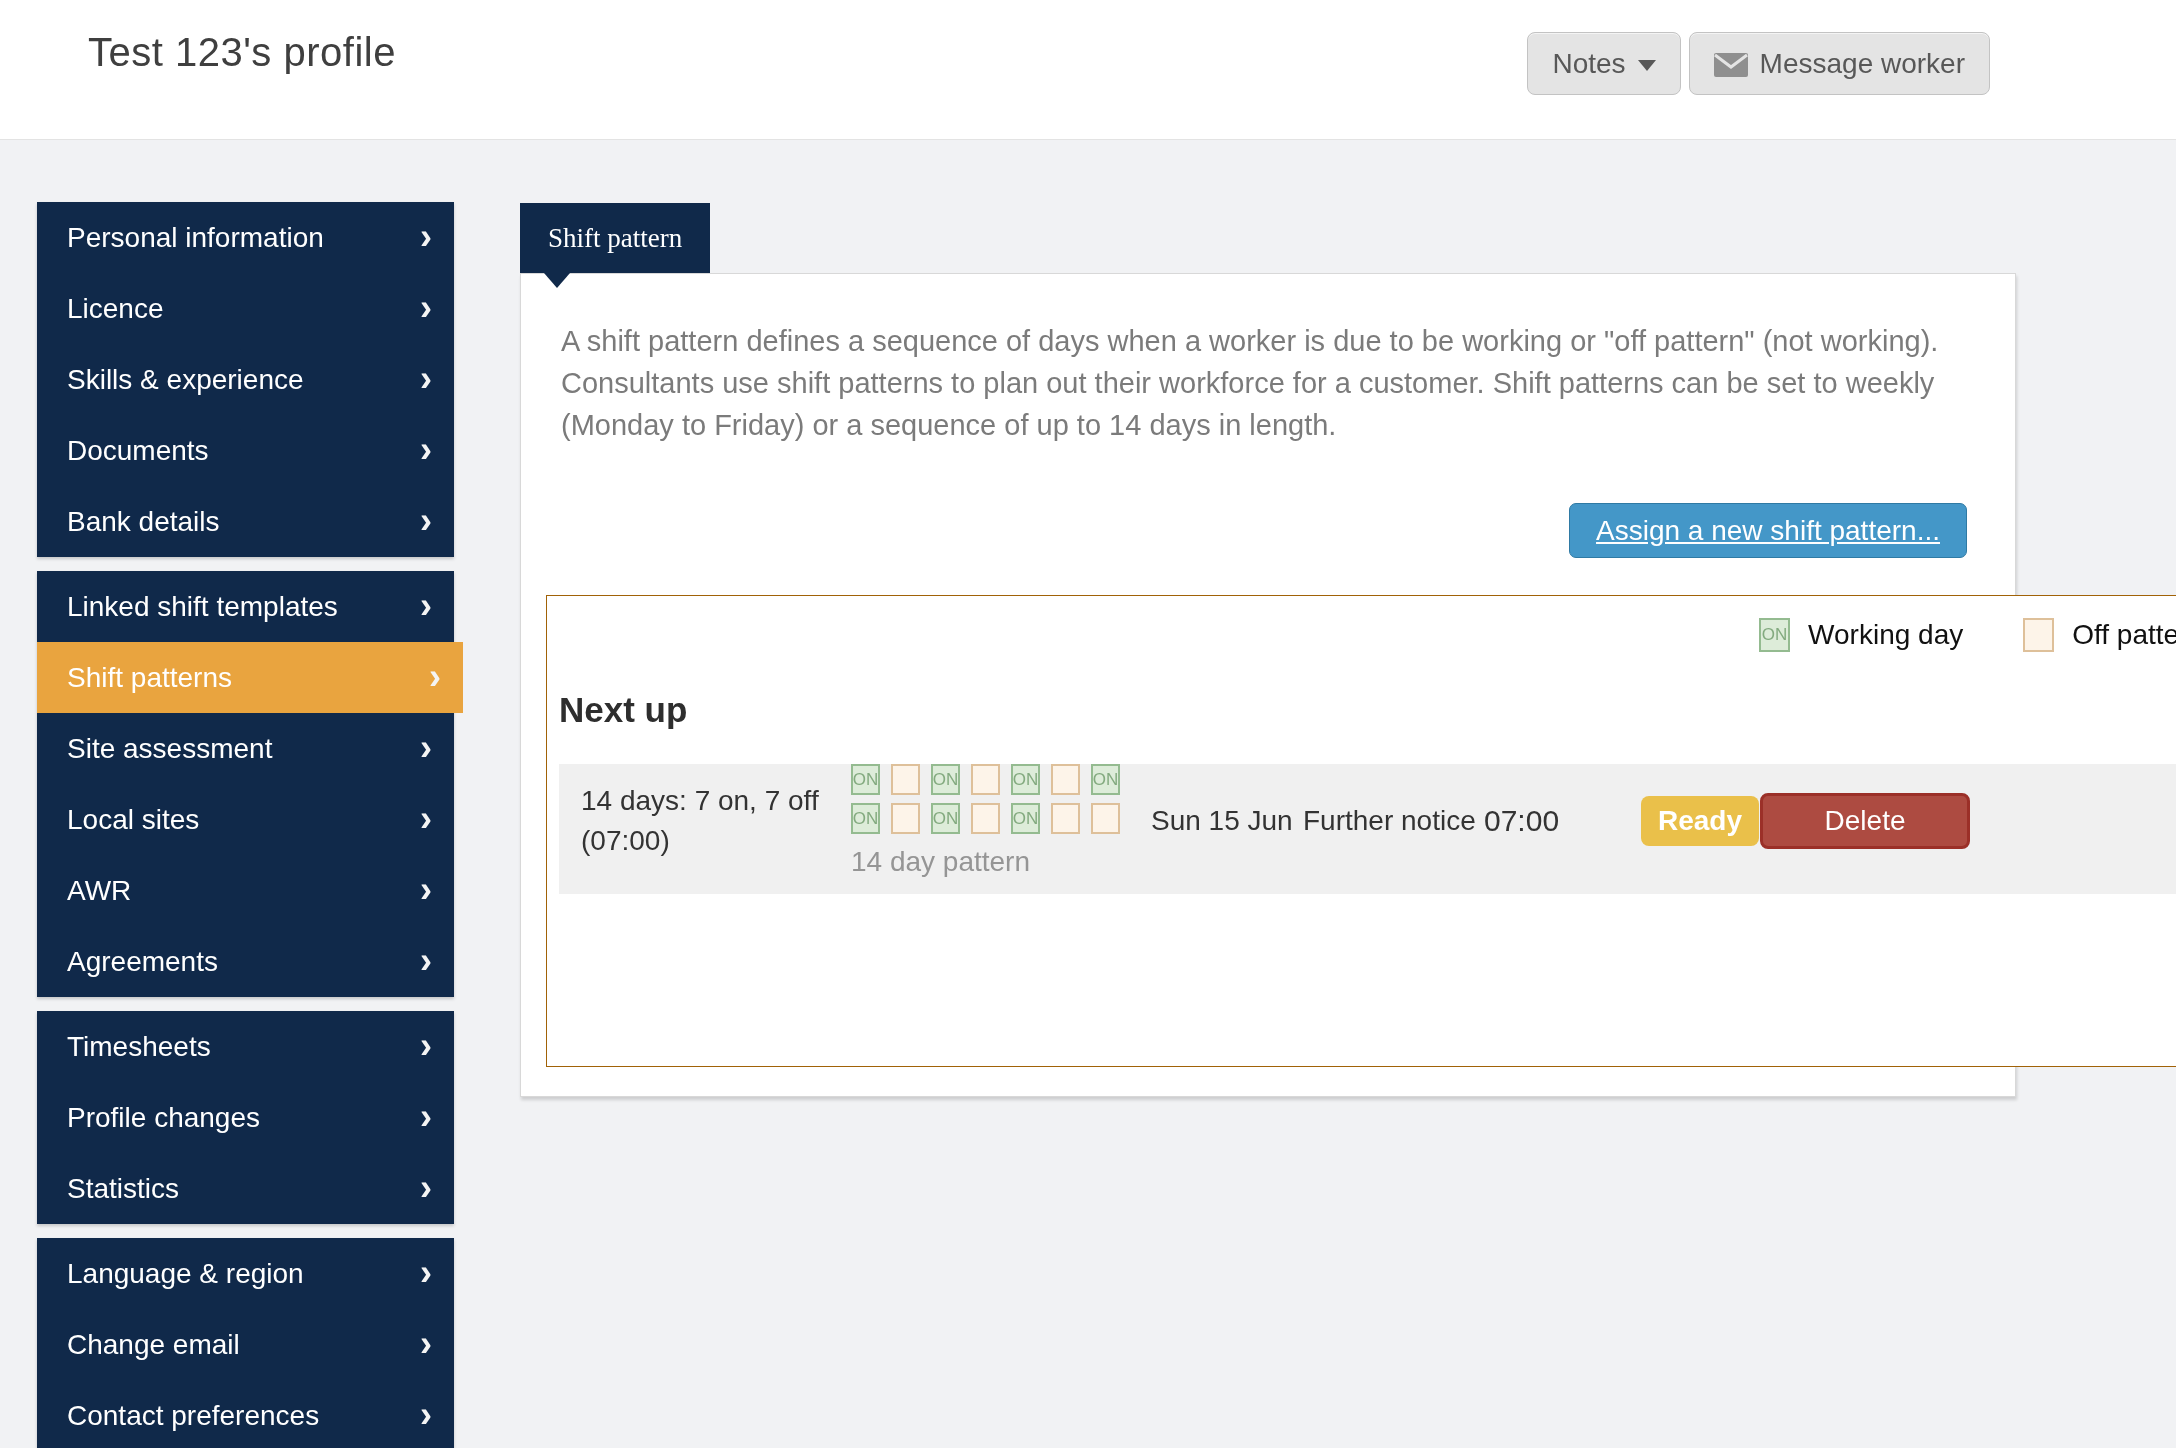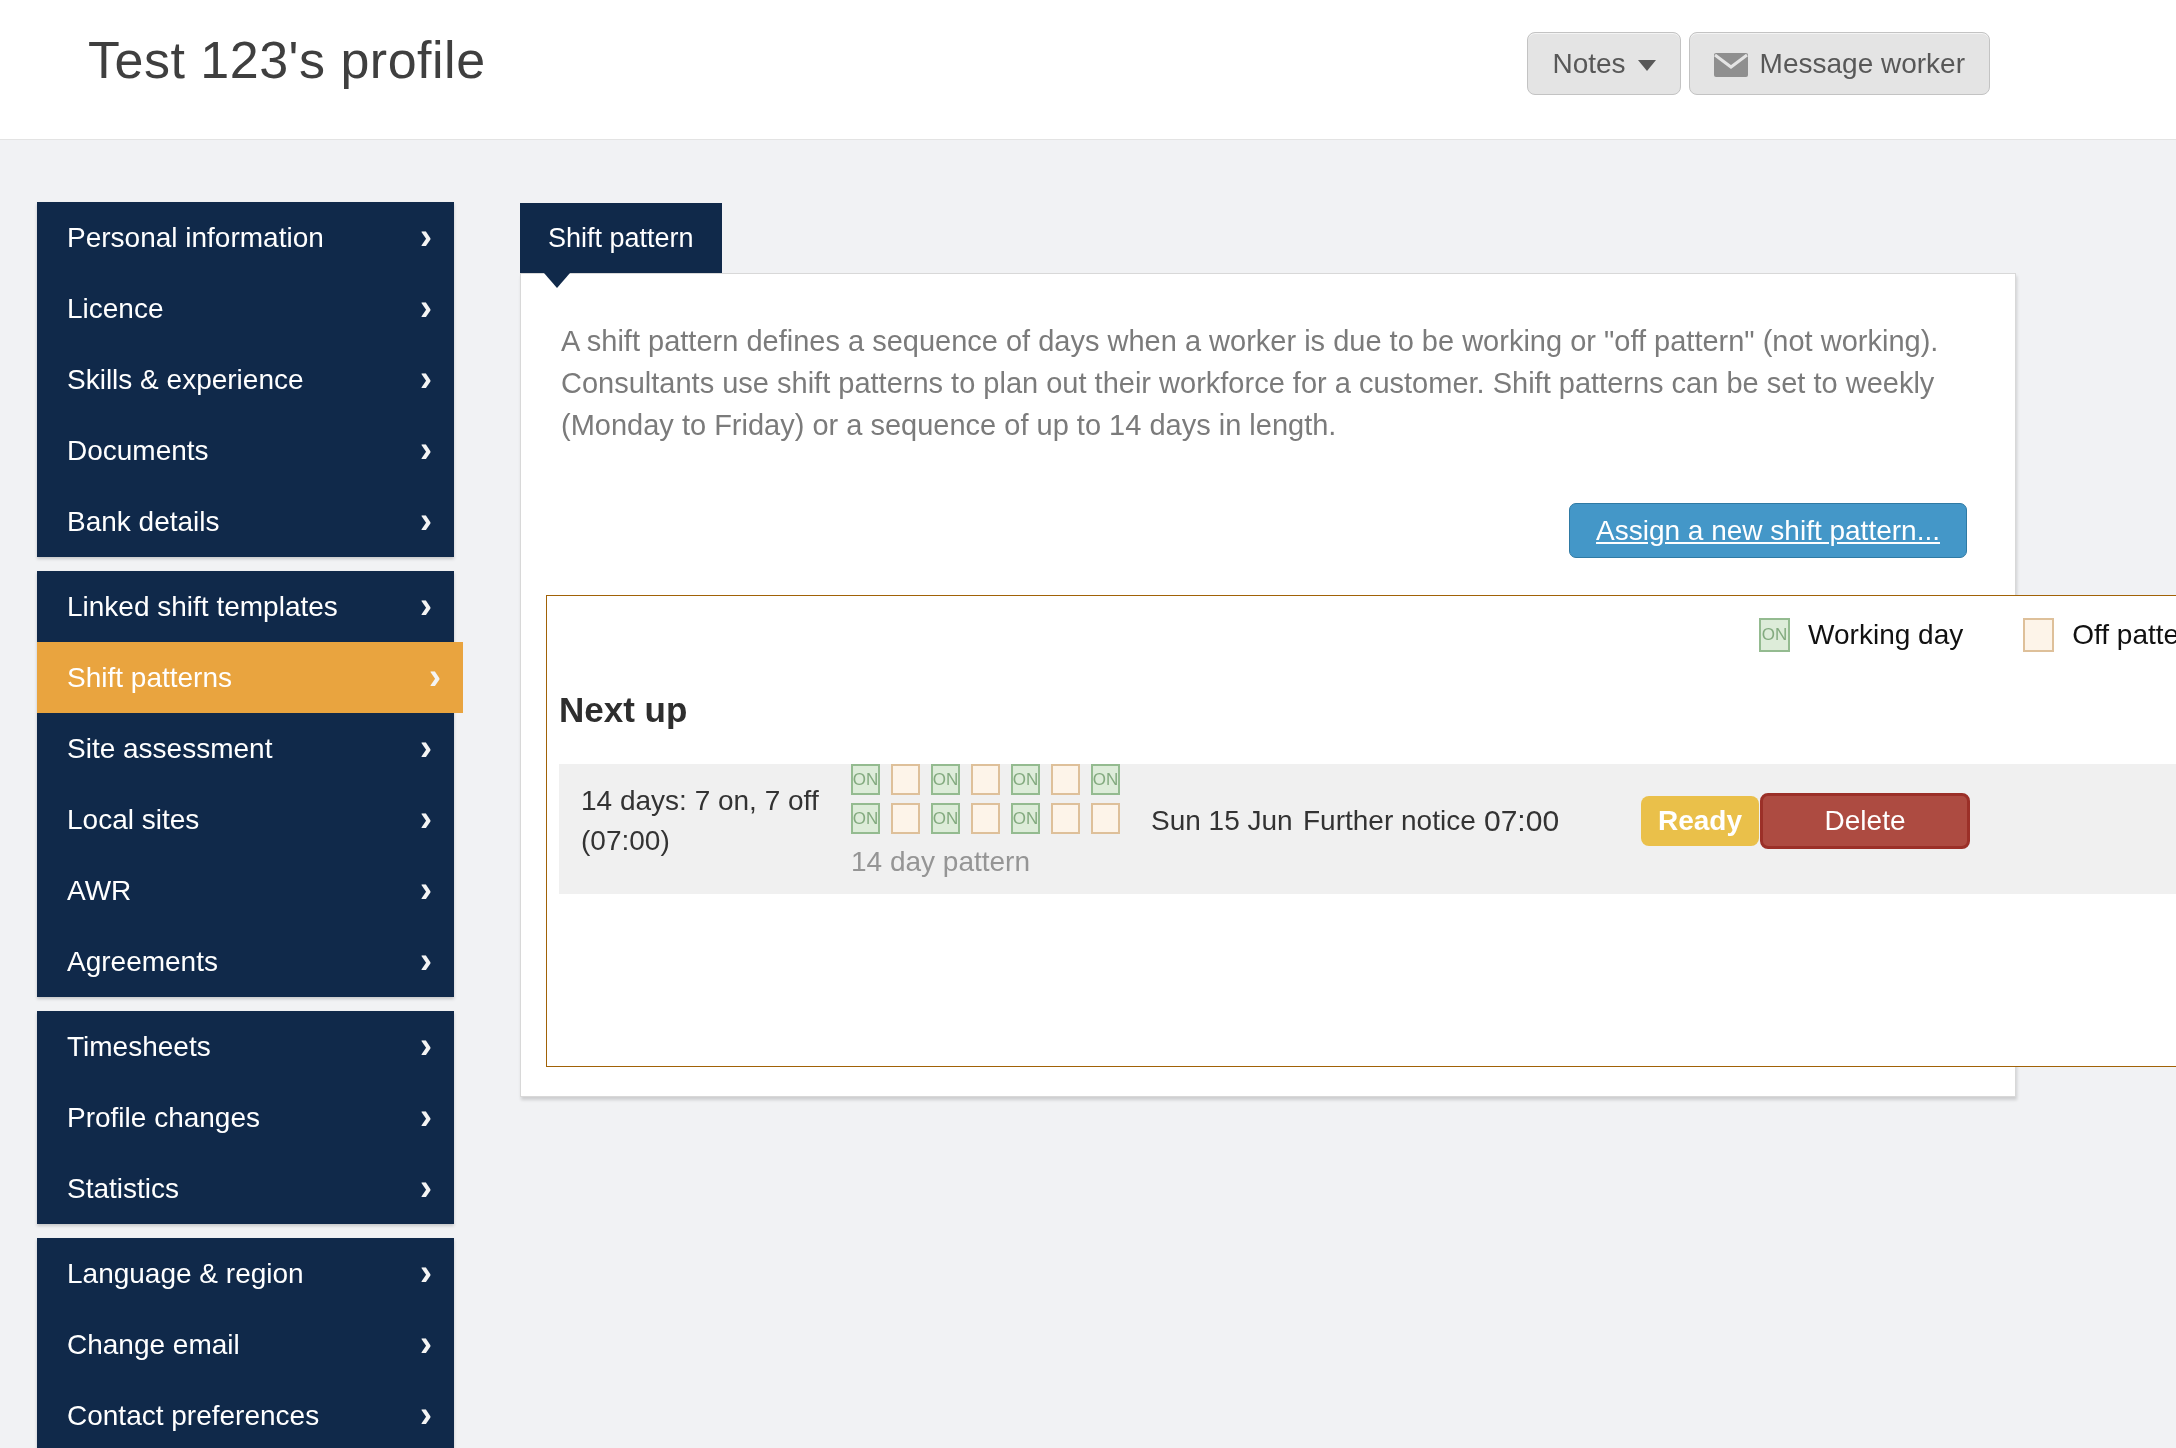--- a/index.html
+++ b/index.html
@@ -12,21 +12,21 @@
     color:#333;
   }
 
   
   .top-header {
     position:absolute; left:0; top:0; width:2176px; height:140px;
     background:#ffffff; border-bottom:1px solid #e3e3e3;
   }
   .page-title {
     position:absolute; left:88px; top:30px;
-    font-size:52px; font-weight:400; color:#3f3f3f; letter-spacing:.5px;
+    font-size:40px; font-weight:400; color:#3f3f3f; letter-spacing:.5px;
   }
   .header-buttons {
     position:absolute; right:186px; top:32px; display:flex; gap:8px;
   }
   .gray-btn {
     height:63px; display:inline-flex; align-items:center; gap:12px;
     padding:0 24px; background:#e4e4e4; border:1px solid #c3c3c3;
     border-radius:8px; font-size:28px; color:#585858; cursor:pointer;
     box-shadow:inset 0 1px 0 rgba(255,255,255,.6);
   }
@@ -50,21 +50,21 @@
   .side-item .chevron {
     position:absolute; right:22px; top:50%; transform:translateY(-54%);
     font-size:36px; font-weight:bold; color:#f4f4f4; line-height:1;
   }
   .side-item.active { background:#e9a43f; width:calc(100% + 9px); }
 
   
   .tab {
     position:absolute; left:520px; top:203px; height:70px;
     background:#10294a; color:#fff; font-size:27px;
-    display:inline-flex; align-items:center; padding:0 28px; z-index:3;
+    display:inline-flex; align-items:center; padding:0 28px; z-index:3;font-family:Liberation Serif, serif;
   }
   .tab-notch {
     position:absolute; left:544px; top:273px; z-index:3;
     width:0; height:0; border-left:13px solid transparent;
     border-right:13px solid transparent; border-top:15px solid #10294a;
   }
   .panel {
     position:absolute; left:520px; top:273px; width:1496px; height:824px;
     background:#ffffff; border:1px solid #d8d8d8;
     box-shadow:1px 3px 3px rgba(0,0,0,.15);

